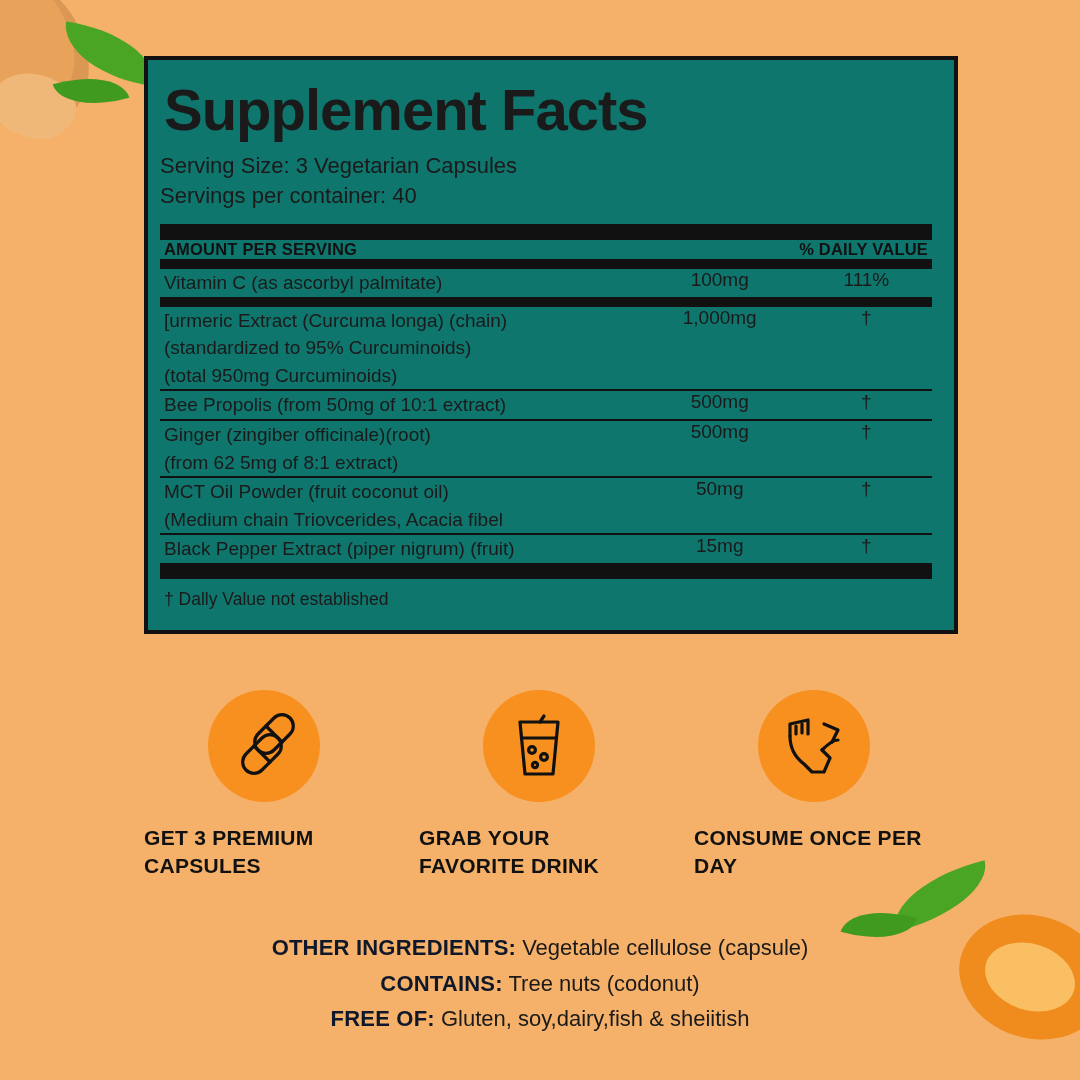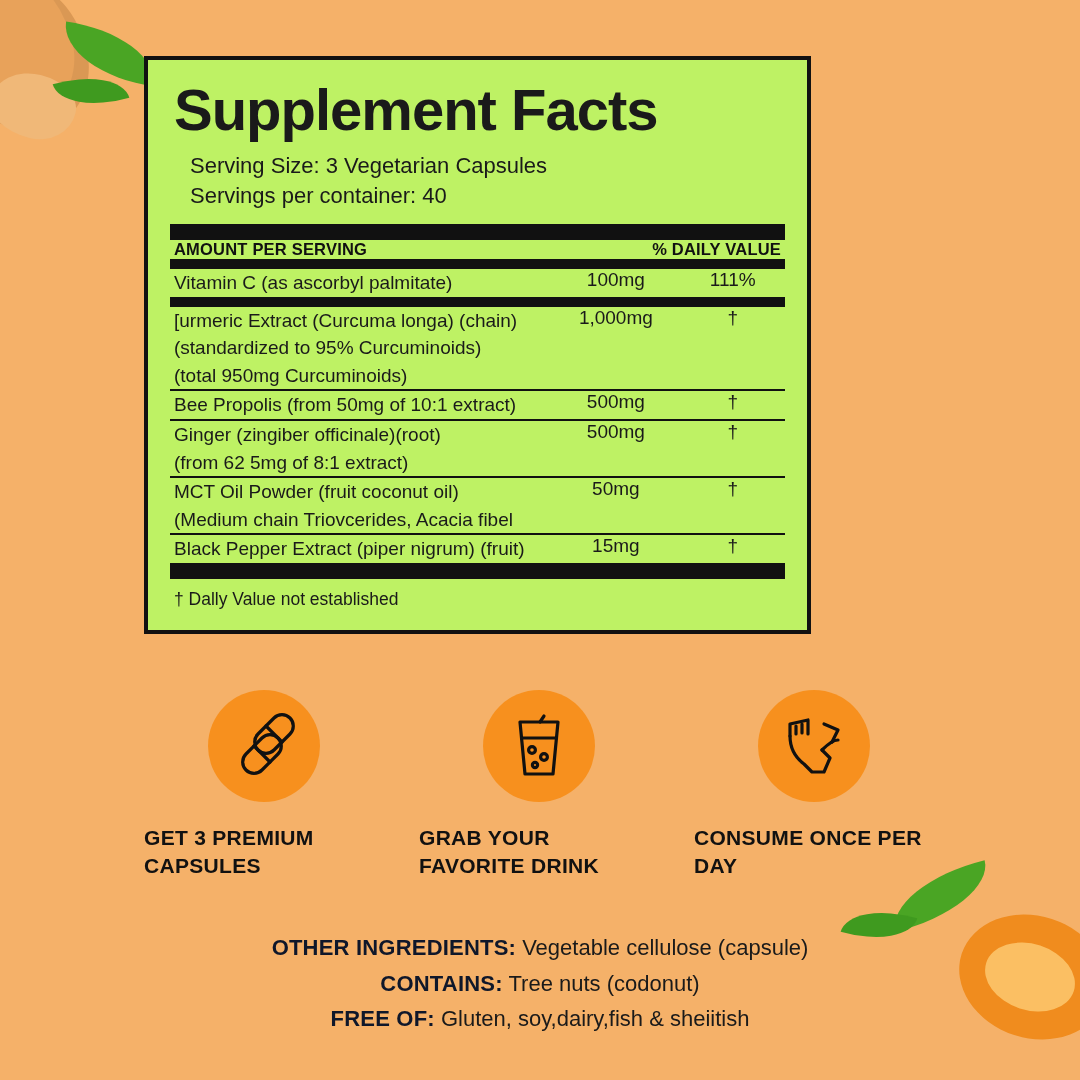--- a/index.html
+++ b/index.html
@@ -75,40 +75,40 @@
     background: #3f9a1f;
     border-radius: 100% 0 100% 0;
     transform: rotate(16deg);
   }
 
   
   .facts-panel {
     position: absolute;
     left: 144px;
     top: 56px;
-    width: 667px;
-    background: #bef264;
+    width: 814px;
+    background: #0f766e;
     border: 4px solid #111111;
     box-sizing: border-box;
-    padding: 14px 22px 18px 22px;
+    padding: 14px 22px 18px 12px;
   }
 
   .facts-title {
     font-size: 58px;
     font-weight: bold;
     color: #1a1a1a;
     letter-spacing: -1px;
     line-height: 1.05;
     margin: 6px 0 10px 4px;
   }
 
   .serving-line {
     font-size: 22px;
     color: #1a1a1a;
-    margin-left: 20px;
+    margin-left: 0;
     line-height: 1.35;
   }
 
   .bar-thick {
     height: 16px;
     background: #111111;
     margin-top: 14px;
   }
   .bar-med {
     height: 10px;

